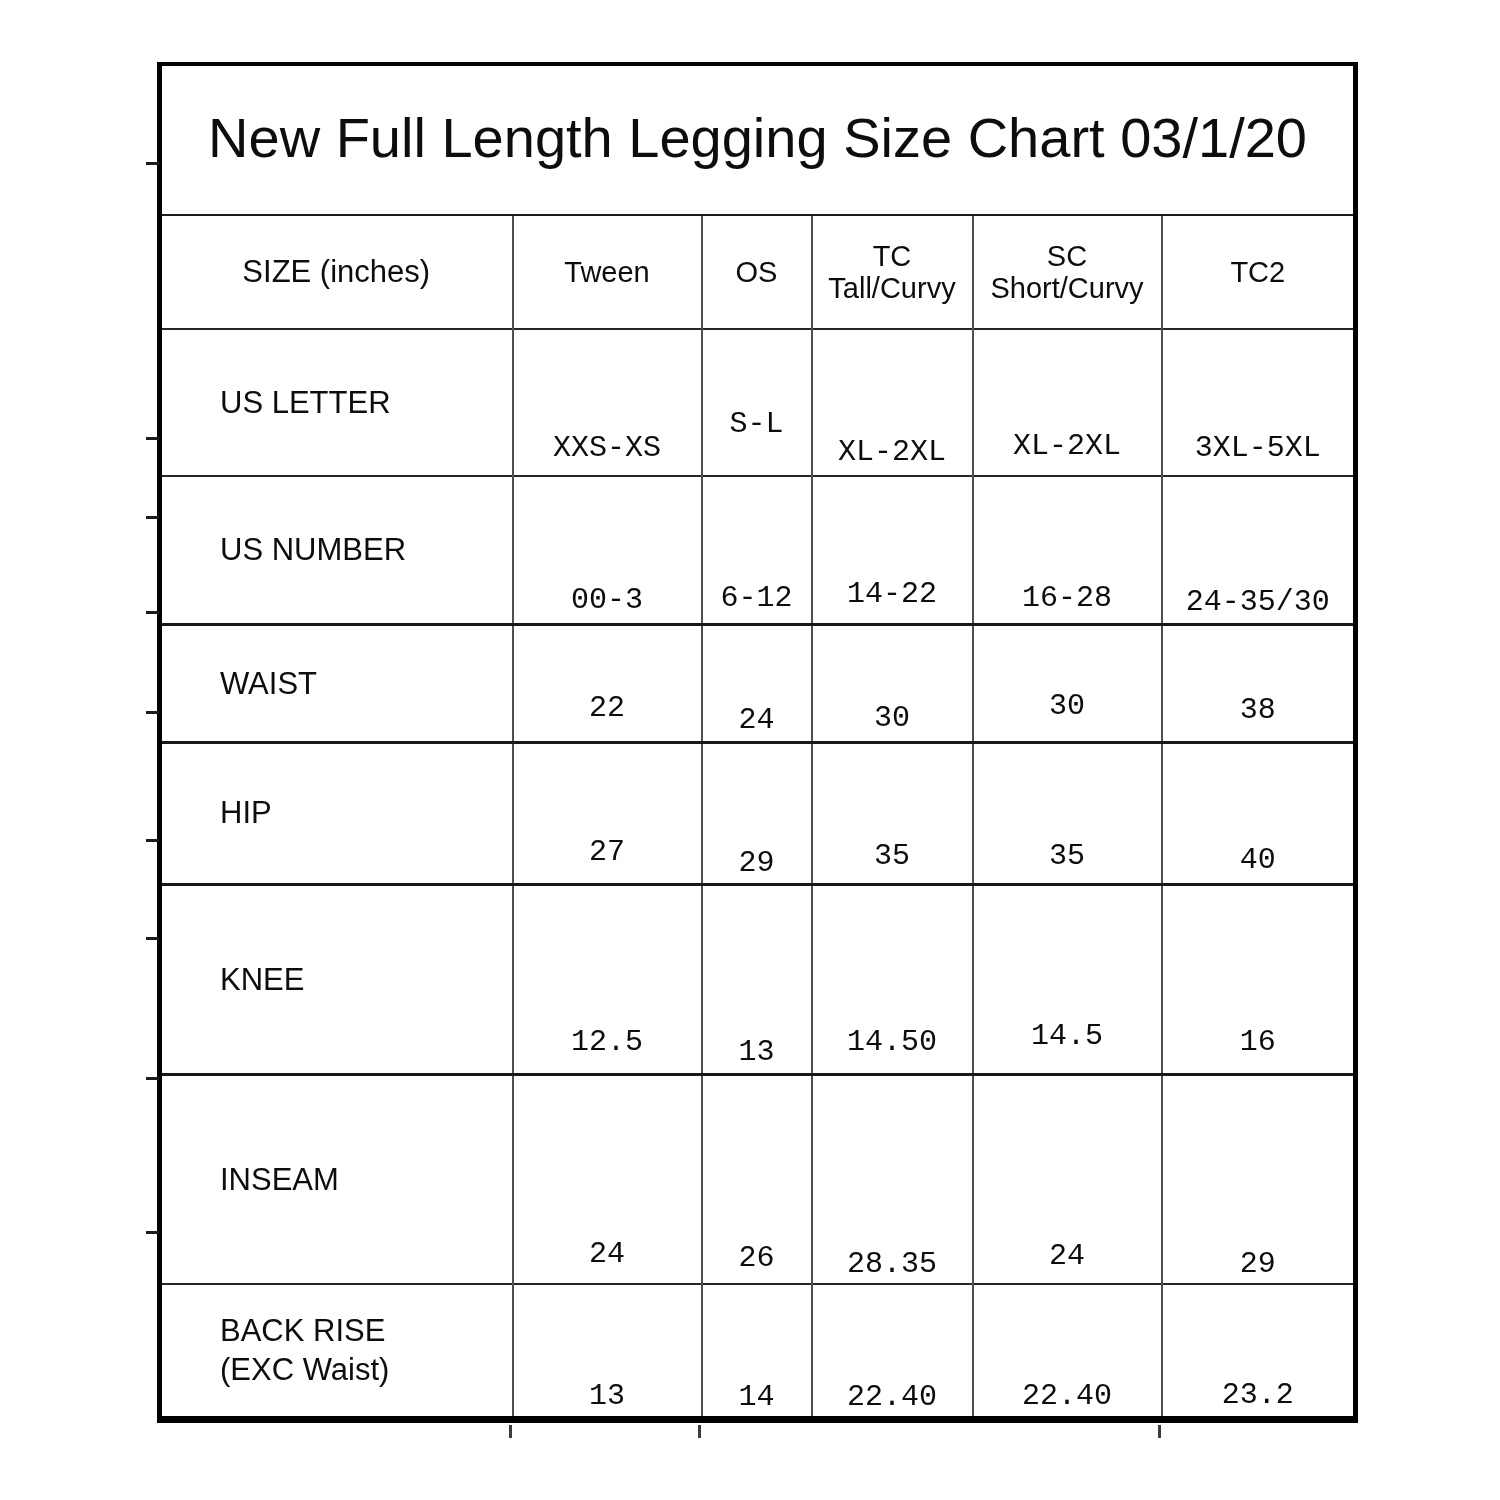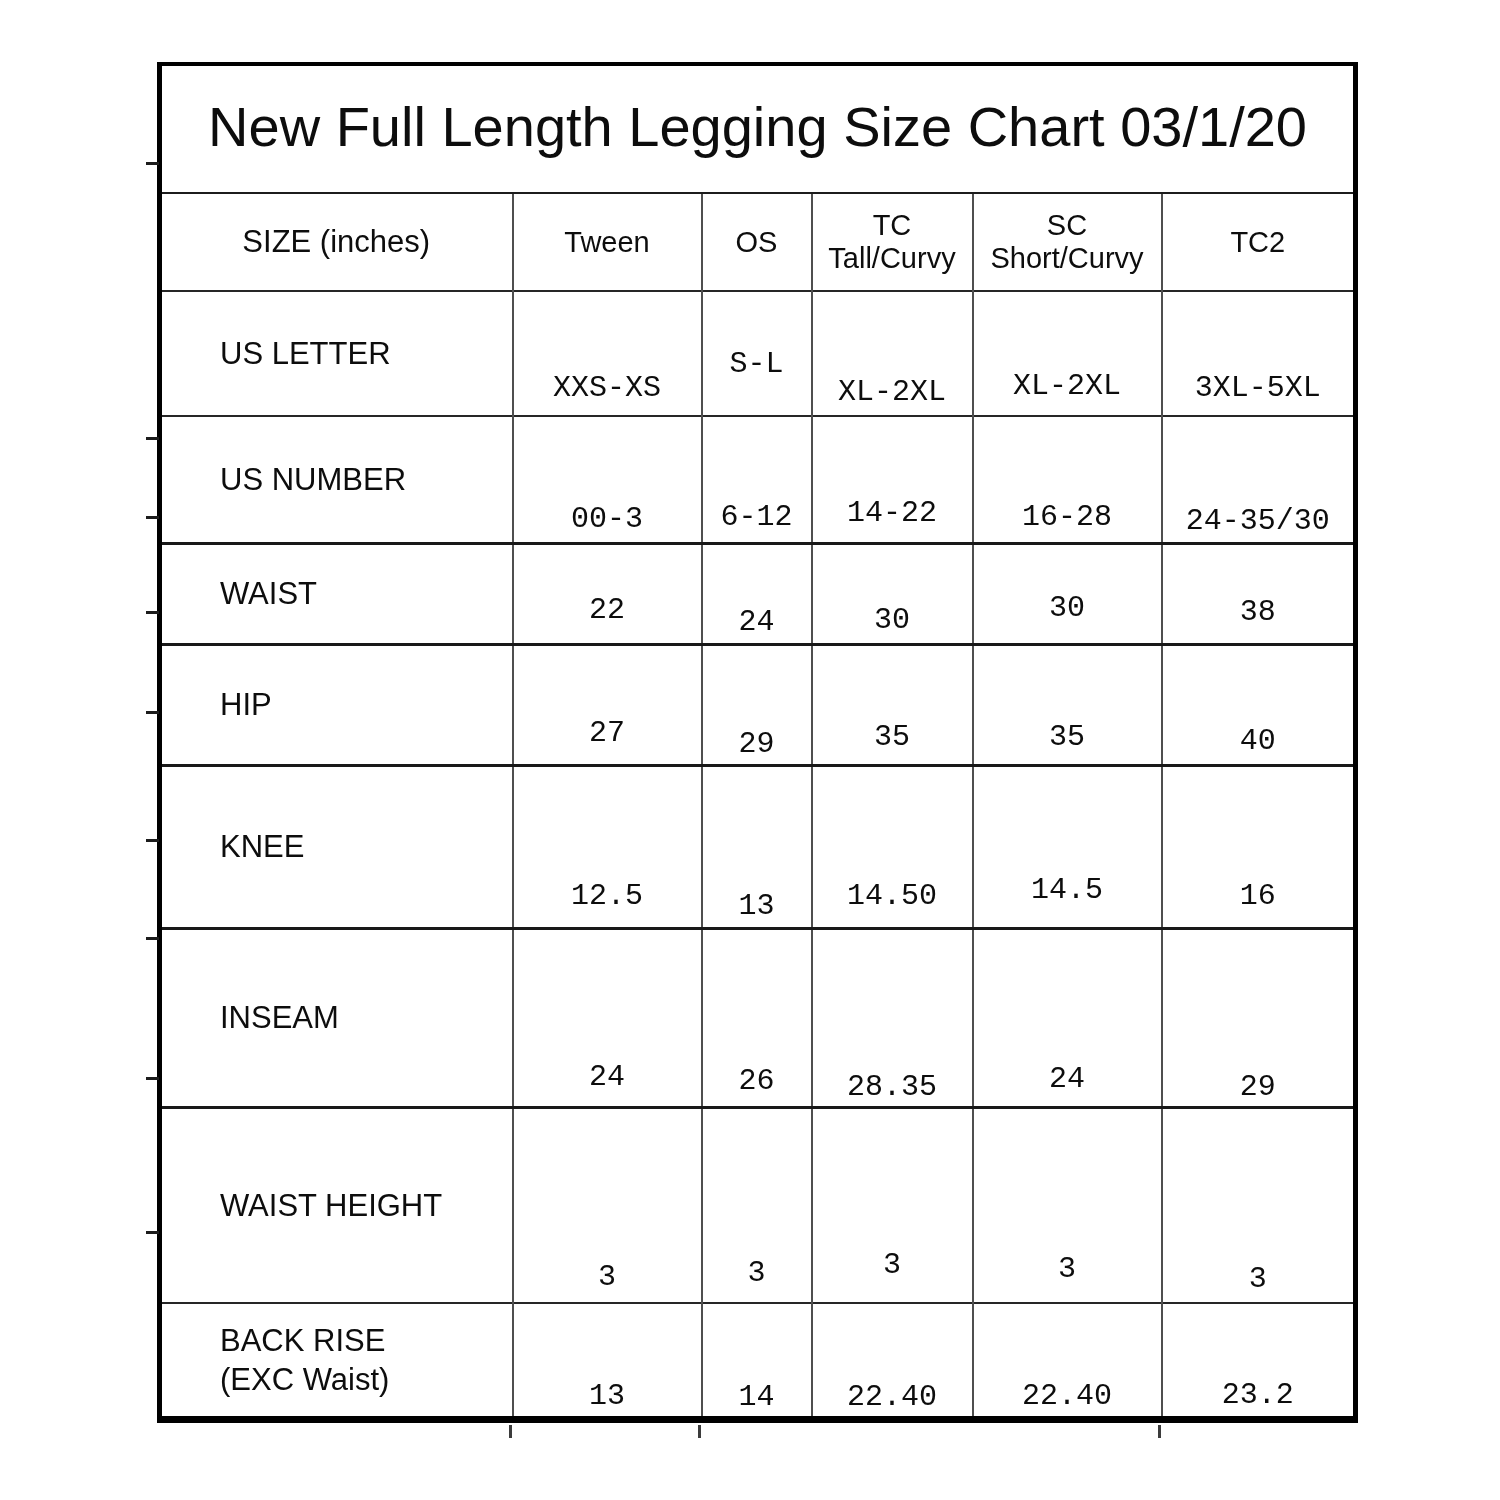--- a/index.html
+++ b/index.html
@@ -108,28 +108,20 @@
     <td class="v val" style="padding-bottom:16px">16</td>
   </tr>
   <tr class="body thick" style="height:140px">
     <td class="lbl">INSEAM</td>
     <td class="v val" style="padding-bottom:14px">24</td>
     <td class="v val" style="padding-bottom:10px">26</td>
     <td class="v val" style="padding-bottom:4px">28.35</td>
     <td class="v val" style="padding-bottom:12px">24</td>
     <td class="v val" style="padding-bottom:4px">29</td>
   </tr>
-  <tr class="body thick" style="height:154px">
-    <td class="lbl">WAIST HEIGHT</td>
-    <td class="v val" style="padding-bottom:10px">3</td>
-    <td class="v val" style="padding-bottom:14px">3</td>
-    <td class="v val" style="padding-bottom:22px">3</td>
-    <td class="v val" style="padding-bottom:18px">3</td>
-    <td class="v val" style="padding-bottom:8px">3</td>
-  </tr>
   <tr class="body" style="height:91px">
     <td class="lbl">
           <div>BACK RISE</div>
           <div>(EXC Waist)</div>
         </td>
     <td class="v val" style="padding-bottom:5px">13</td>
     <td class="v val" style="padding-bottom:4px">14</td>
     <td class="v val" style="padding-bottom:4px">22.40</td>
     <td class="v val" style="padding-bottom:5px">22.40</td>
     <td class="v val" style="padding-bottom:6px">23.2</td>

